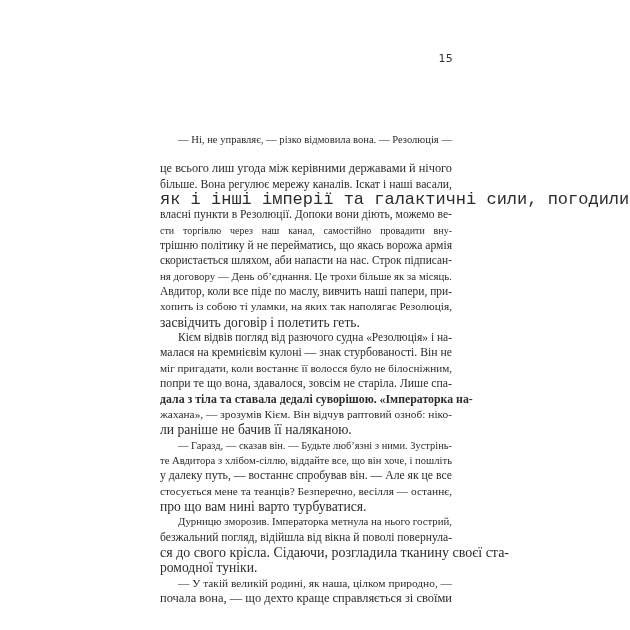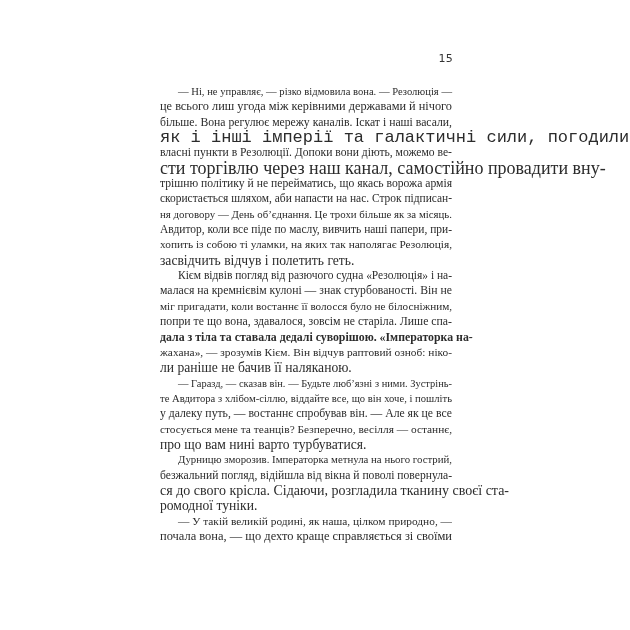--- a/index.html
+++ b/index.html
@@ -54,32 +54,32 @@
   .line.last {
     text-align-last: left;
   }
 </style>
 </head>
 <body>
 
 <div class="page">
   <div class="page-number">15</div>
   <div class="text-block" id="text-block">
-      <span class="line indent" style="font-size: 10.6071px;">— Ні, не управляє, — різко відмовила вона. — Резолюція —</span>
-      <span class="line" style="font-size: 12.309px;">це всього лиш угода між керівними державами й нічого</span>
+      <span class="line indent" style="font-size: 10.6071px; margin-top: 48px;">— Ні, не управляє, — різко відмовила вона. — Резолюція —</span>
+      <span class="line" style="font-size: 12.309px; margin-top: 14px;">це всього лиш угода між керівними державами й нічого</span>
       <span class="line" style="font-size: 11.7074px; font-family: Liberation Serif, serif;">більше. Вона регулює мережу каналів. Іскат і наші васали,</span>
       <span class="line" style="font-size: 17px; font-family: Liberation Mono, monospace;">як і інші імперії та галактичні сили, погодили й підписали</span>
       <span class="line" style="font-size: 11.6149px;">власні пункти в Резолюції. Допоки вони діють, можемо ве-</span>
-      <span class="line" style="font-size: 18px;">сти торгівлю через наш канал, самостійно провадити вну-</span>
+      <span class="line" style="font-size: 10px;">сти торгівлю через наш канал, самостійно провадити вну-</span>
       <span class="line" style="font-size: 11.6484px;">трішню політику й не перейматись, що якась ворожа армія</span>
       <span class="line" style="font-size: 11.4418px;">скористається шляхом, аби напасти на нас. Строк підписан-</span>
       <span class="line" style="font-size: 10.847px;">ня договору — День об’єднання. Це трохи більше як за місяць.</span>
       <span class="line" style="font-size: 11.4759px;">Авдитор, коли все піде по маслу, вивчить наші папери, при-</span>
       <span class="line" style="font-size: 11.3321px;">хопить із собою ті уламки, на яких так наполягає Резолюція,</span>
-      <span class="line last">засвідчить відчув і полетить геть.</span>
+      <span class="line last">засвідчить договір і полетить геть.</span>
       <span class="line indent" style="font-size: 11.4769px;">Кієм відвів погляд від разючого судна «Резолюція» і на-</span>
       <span class="line" style="font-size: 11.7328px;">малася на кремнієвім кулоні — знак стурбованості. Він не</span>
       <span class="line" style="font-size: 11.1619px;">міг пригадати, коли востаннє її волосся було не білосніжним,</span>
       <span class="line" style="font-size: 11.7796px;">попри те що вона, здавалося, зовсім не старіла. Лише спа-</span>
       <span class="line" style="font-size: 11.84px; font-weight: bold;">дала з тіла та ставала дедалі суворішою. «Імператорка на-</span>
       <span class="line" style="font-size: 11.3961px;">жахана», — зрозумів Кієм. Він відчув раптовий озноб: ніко-</span>
       <span class="line last">ли раніше не бачив її наляканою.</span>
       <span class="line indent" style="font-size: 10.4582px;">— Гаразд, — сказав він. — Будьте люб’язні з ними. Зустрінь-</span>
       <span class="line" style="font-size: 10.6266px;">те Авдитора з хлібом-сіллю, віддайте все, що він хоче, і пошліть</span>
       <span class="line" style="font-size: 11.7101px;">у далеку путь, — востаннє спробував він. — Але як це все</span>

